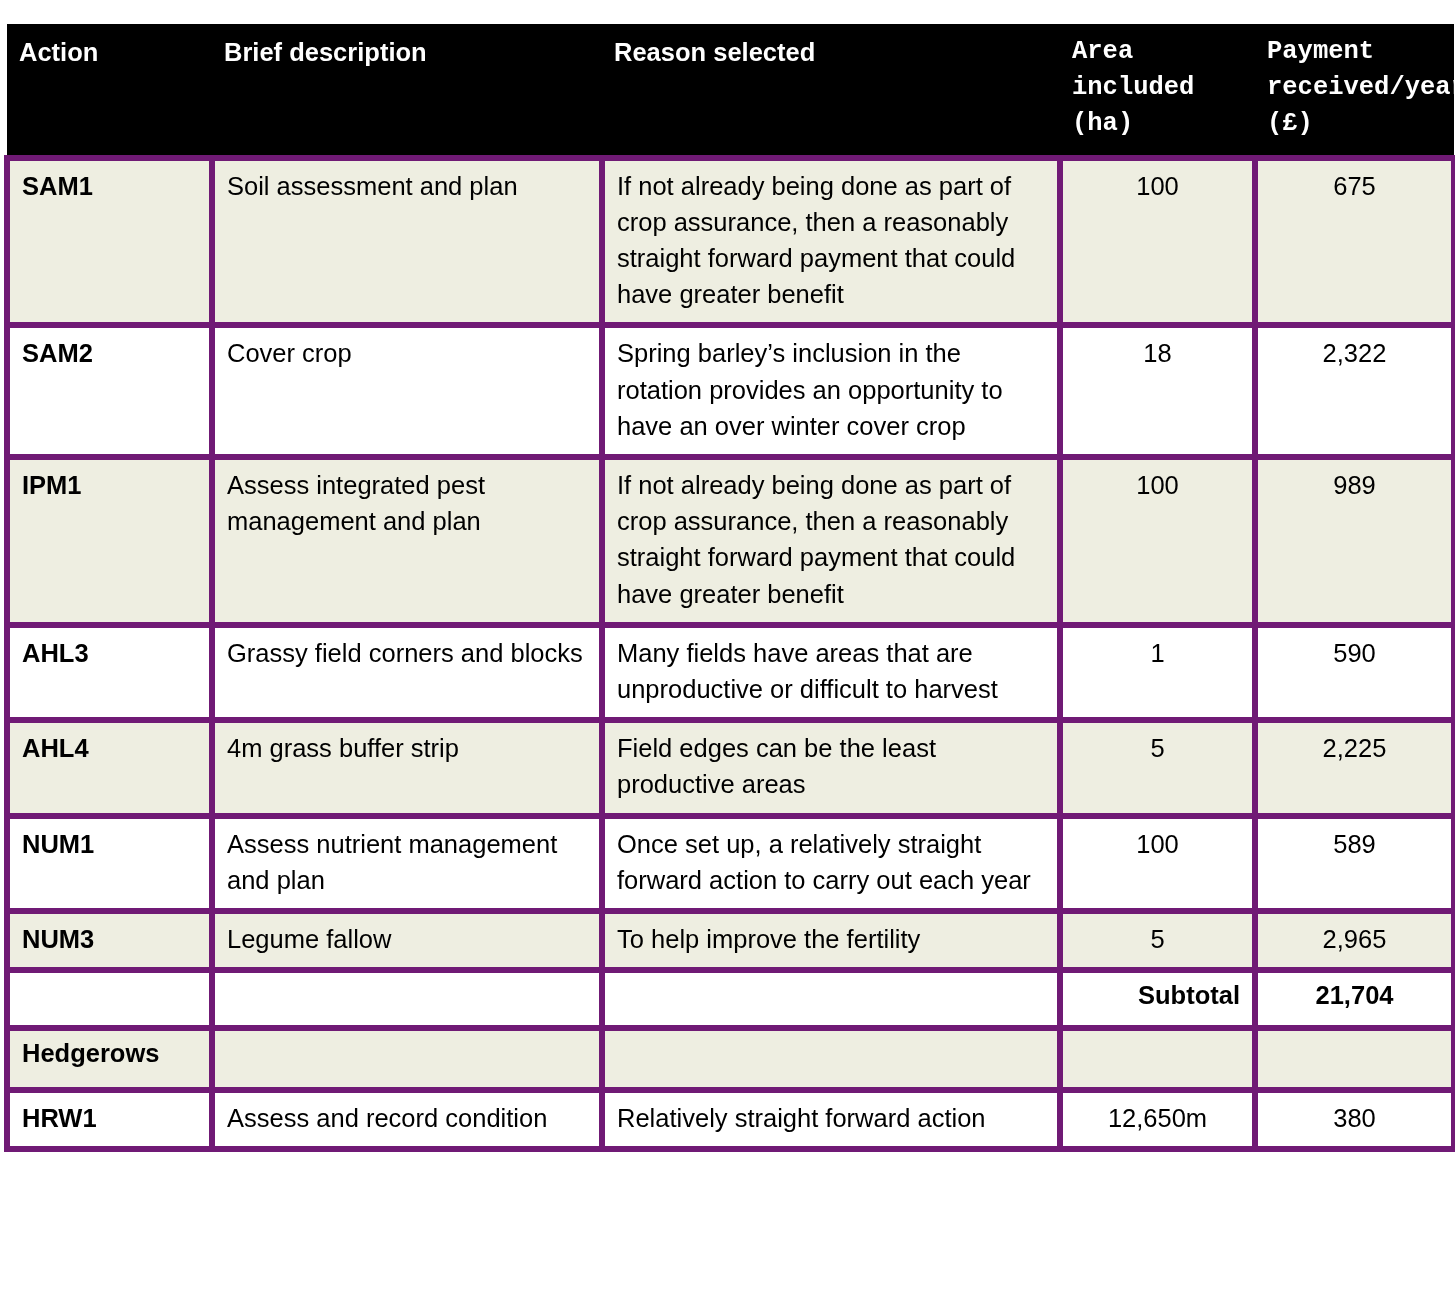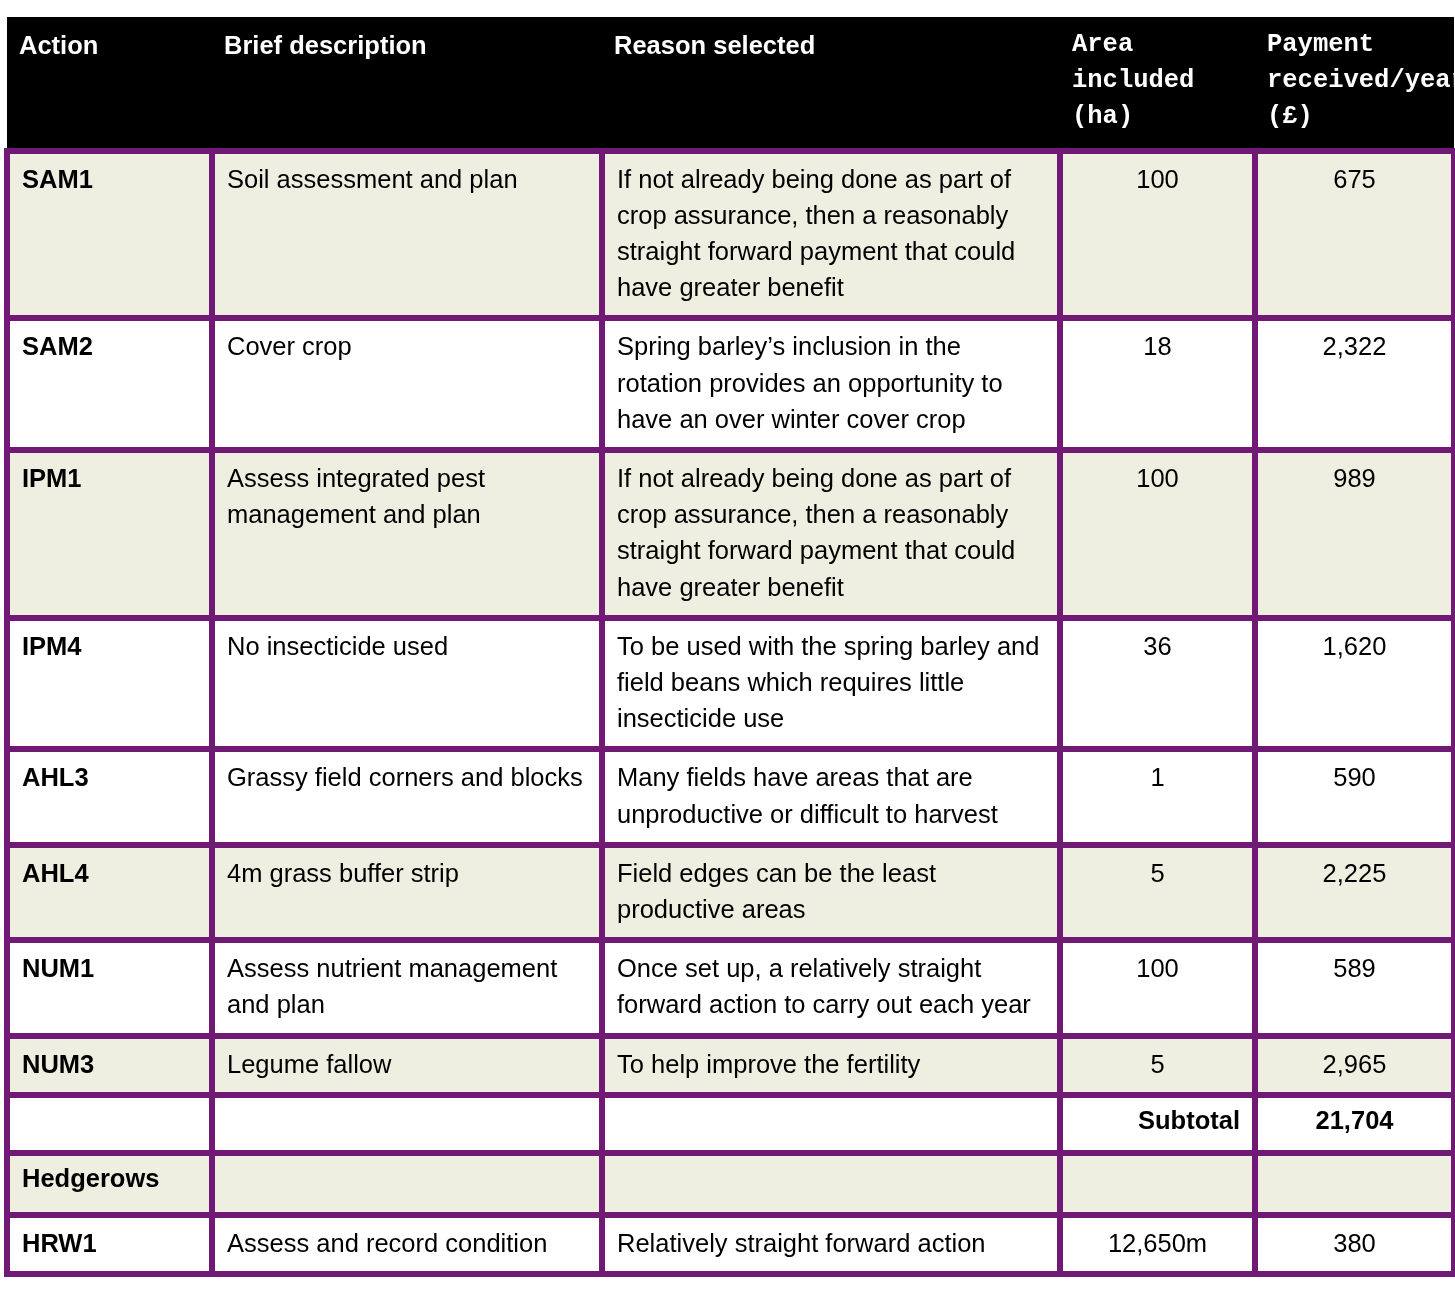--- a/index.html
+++ b/index.html
@@ -10,21 +10,21 @@
   body {
     font-family: "Liberation Sans", sans-serif;
     width: 1455px;
     height: 1308px;
     overflow: hidden;
   }
   .sheet {
     width: 1201px;
     height: 1308px;
     box-sizing: border-box;
-    padding: 17px 4px 6px 4px;
+    padding: 24px 4px 6px 4px;
     background: #ffffff;
   }
   table.sfi {
     border-collapse: collapse;
     table-layout: fixed;
     width: 1447px;
     font-size: 25.5px;
     line-height: 1.42;
     color: #000000;
   }
@@ -112,27 +112,20 @@
       </tr>
 
       <tr class="alt">
         <td class="action">IPM1</td>
         <td>Assess integrated pest management and plan</td>
         <td>If not already being done as part of crop assurance, then a reasonably straight forward payment that could have greater benefit</td>
         <td class="num">100</td>
         <td class="num">989</td>
       </tr>
 
-      <tr>
-        <td class="action">IPM4</td>
-        <td>No insecticide used</td>
-        <td>To be used with the spring barley and field beans which requires little insecticide use</td>
-        <td class="num">36</td>
-        <td class="num">1,620</td>
-      </tr>
 
 
       <tr>
         <td class="action">AHL3</td>
         <td>Grassy field corners and blocks</td>
         <td>Many fields have areas that are unproductive or difficult to harvest</td>
         <td class="num">1</td>
         <td class="num">590</td>
       </tr>
 

